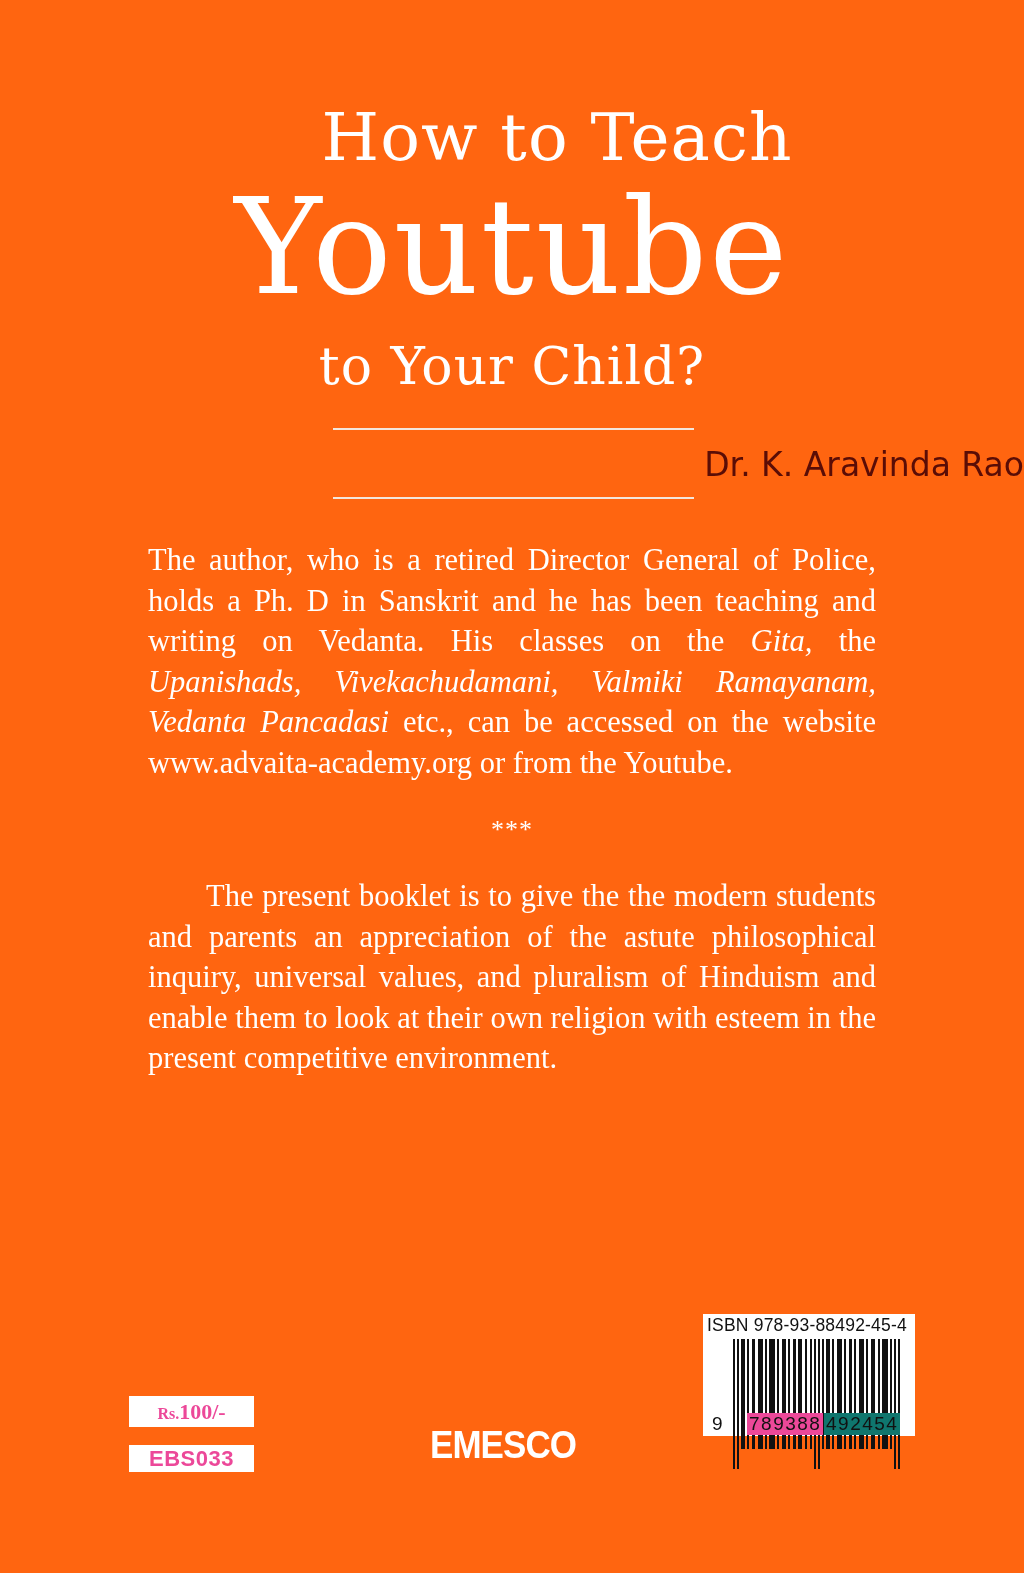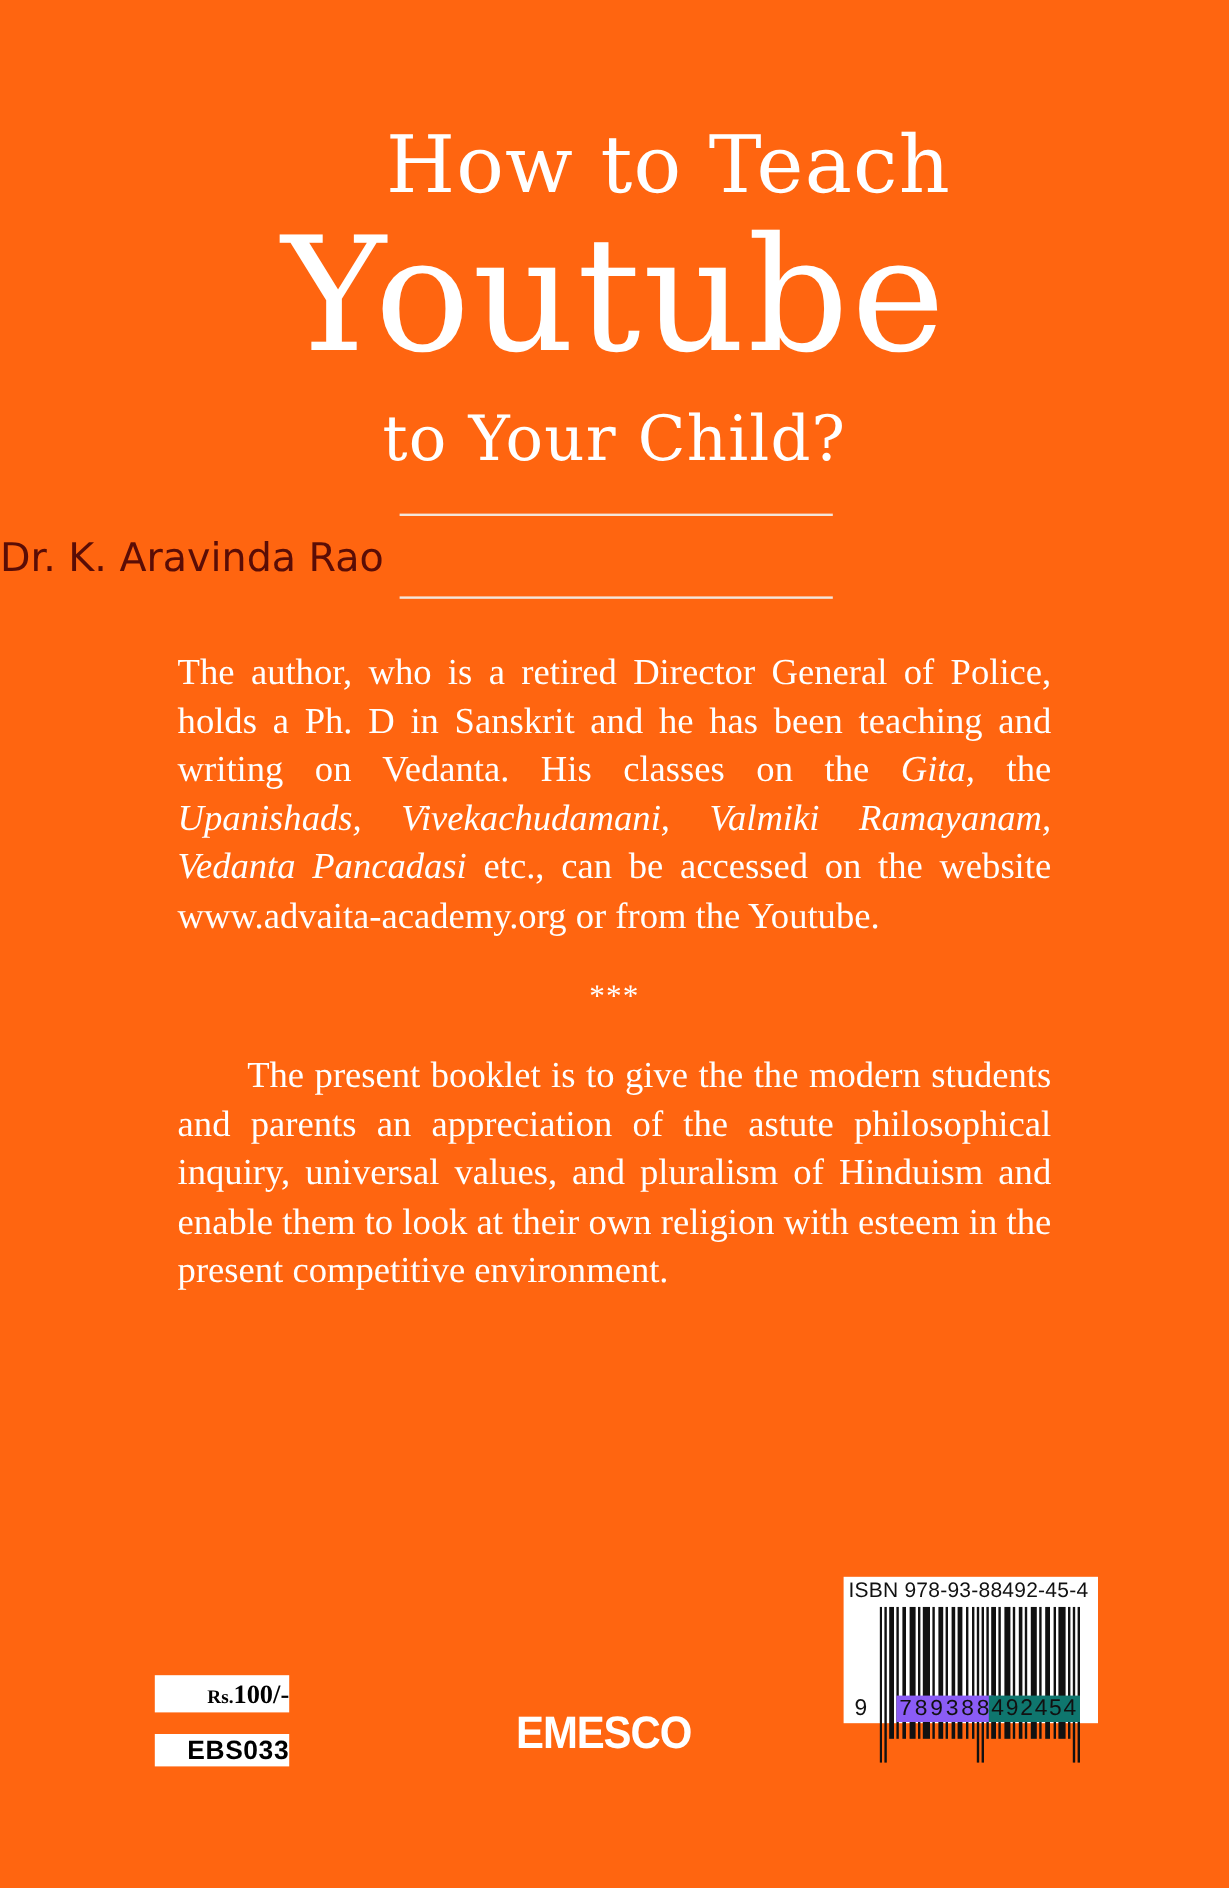--- a/index.html
+++ b/index.html
@@ -48,21 +48,21 @@
       height: 2px;
       background: #f3e6dc;
     }
     .rule-top { top: 428px; }
     .rule-bottom { top: 497px; }
     .author {
       position: absolute;
       top: 440px;
       left: 0;
       width: 1024px;
-      text-align: left;
+      text-align: right;
       font-family: "DejaVu Sans", sans-serif;
       font-size: 33px;
       line-height: 50px;
       color: #5a0d06;
     }
     .para {
       position: absolute;
       left: 148px;
       width: 728px;
       font-family: "Liberation Serif", serif;
@@ -81,24 +81,24 @@
       width: 1024px;
       text-align: center;
       font-family: "Liberation Serif", serif;
       font-size: 26px;
       color: #ffffff;
       letter-spacing: 1px;
     }
     .label-box {
       position: absolute;
       left: 129px;
-      width: 112px;
+      width: 125px;
       background: #ffffff;
-      color: #000000;
-      text-align: right;
+      color: #ec4899;
+      text-align: center;
     }
     .price-box {
       top: 1396px;
       height: 31px;
       font-family: "Liberation Serif", serif;
       font-weight: bold;
       font-size: 22px;
       line-height: 31px;
     }
     .price-box .rs { font-size: 16px; }
@@ -145,21 +145,21 @@
       letter-spacing: 0.2px;
     }
     .bars {
       position: absolute;
       top: 25px;
       left: 30px;
       width: 175px;
       height: 130px;
     }
     .ean-first { position: absolute; bottom: 1px; left: 9px; font-family: "Liberation Sans", sans-serif; font-size: 19px; line-height: 22px; }
-    .ean-group1 { position: absolute; bottom: 1px; left: 44px; font-family: Liberation Mono, monospace; font-size: 19px; line-height: 22px; letter-spacing: 1.5px; background:#8b5cf6; padding: 0 2px; text-align: right; }
+    .ean-group1 { position: absolute; bottom: 1px; left: 44px; font-family: Liberation Sans, sans-serif; font-size: 19px; line-height: 22px; letter-spacing: 1.5px; background:#ec4899; padding: 0 2px; text-align: right; }
     .ean-group2 { position: absolute; bottom: 1px; left: 121px; font-family: "Liberation Sans", sans-serif; font-size: 19px; line-height: 22px; letter-spacing: 1.5px; background:#0f766e; padding: 0 2px; }
   </style>
 </head>
 <body>
 
 <div class="title-block title-line1">How to Teach</div>
 <div class="title-block title-line2">Youtube</div>
 <div class="title-block title-line3">to Your Child?</div>
 
 <div class="rule rule-top"></div>

